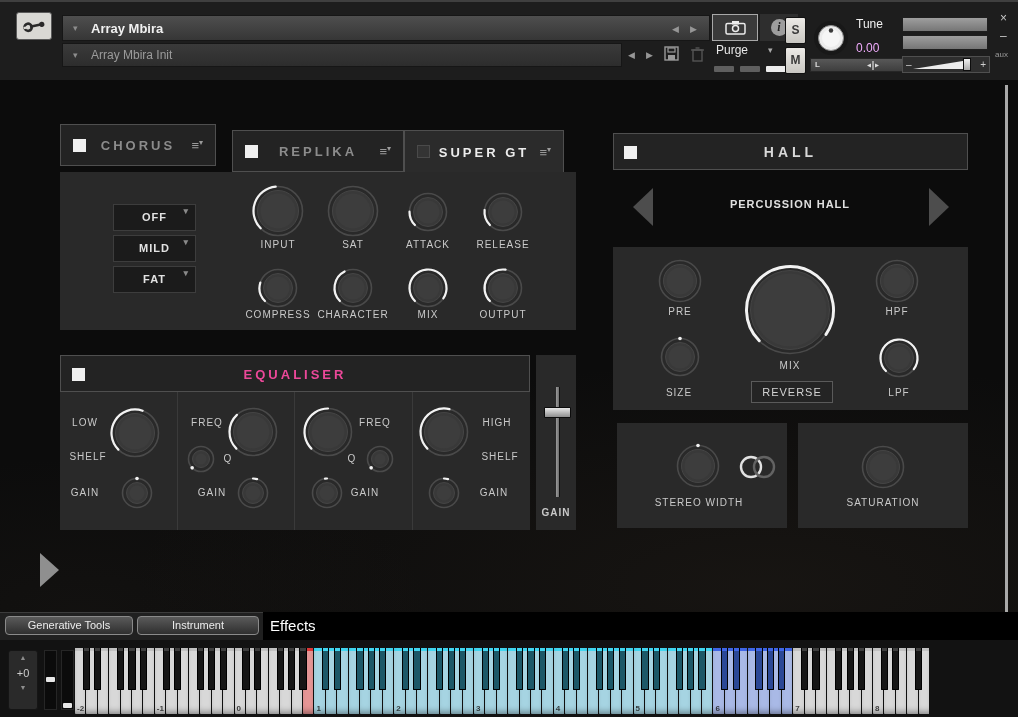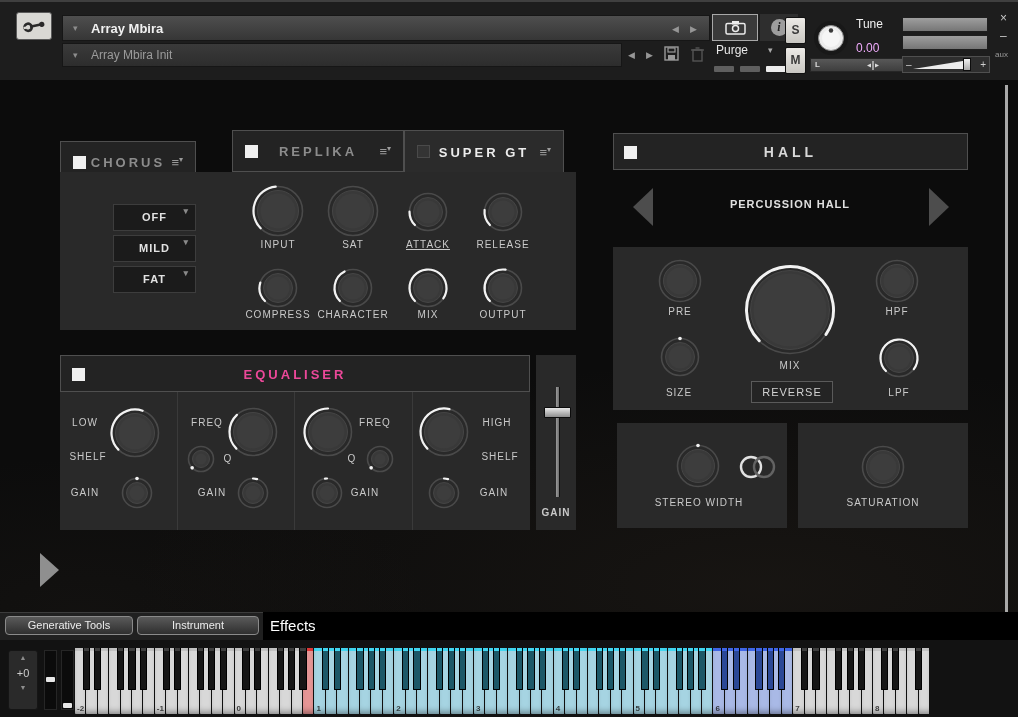--- a/index.html
+++ b/index.html
@@ -189,21 +189,21 @@
       <span class="volpm" style="right:3px;">+</span>
     </div>
 
     <span class="winctl" style="left:1000px;top:10px;">×</span>
     <span class="winctl" style="left:1000px;top:28px;">–</span>
     <span class="auxlab">aux</span>
   </div>
 
   <div class="main-bg"></div>
 
-  <div class="phead" style="left:60px;top:141px;width:136px;height:42px;">
+  <div class="phead" style="left:60px;top:124px;width:156px;height:42px;">
     <div class="cb on" style="left:12px;top:14px;"></div>
     <span class="ptitle">CHORUS</span>
     <span class="menuic"><span>≡</span><span class="mcaret">▾</span></span>
   </div>
   <div class="phead" style="left:232px;top:130px;width:172px;height:42px;">
     <div class="cb on" style="left:12px;top:14px;"></div>
     <span class="ptitle">REPLIKA</span>
     <span class="menuic"><span>≡</span><span class="mcaret">▾</span></span>
   </div>
   <div class="phead active" style="left:404px;top:130px;width:160px;height:43px;text-decoration:underline;">
@@ -269,21 +269,21 @@
       </svg></div>
   <div class="knob" style="left:482px;top:267px;width:42px;height:42px;"><svg width="42" height="42">
         <circle cx="21" cy="21" r="18.5" fill="none" stroke="#4a4a4a" stroke-width="1.6"></circle>
         <circle cx="21" cy="21" r="14.5" fill="#393939" stroke="#454545" stroke-width="1"></circle>
         <circle cx="21" cy="21" r="11.5" fill="#3d3d3d"></circle>
         <path d="M 7.91852454804887 34.08147545195113 A 18.5 18.5 0 0 1 23.606672790845277 2.6845623322436865" fill="none" stroke="#f2f2f2" stroke-width="2.2" stroke-linecap="round"></path>
       </svg></div>
 
   <span class="klabel" style="left:233px;top:239px;">INPUT</span>
   <span class="klabel" style="left:308px;top:239px;">SAT</span>
-  <span class="klabel" style="left:383px;top:239px;text-decoration:underline;">ATTACK</span>
+  <span class="klabel" style="left:383px;top:239px;">ATTACK</span>
   <span class="klabel" style="left:458px;top:239px;">RELEASE</span>
   <span class="klabel" style="left:233px;top:309px;">COMPRESS</span>
   <span class="klabel" style="left:308px;top:309px;">CHARACTER</span>
   <span class="klabel" style="left:383px;top:309px;">MIX</span>
   <span class="klabel" style="left:458px;top:309px;">OUTPUT</span>
 
   <div class="phead" style="left:60px;top:355px;width:470px;height:37px;">
     <div class="cb on" style="left:11px;top:12px;"></div>
     <span class="ptitle" style="color:#ec4899;">EQUALISER</span>
   </div>

